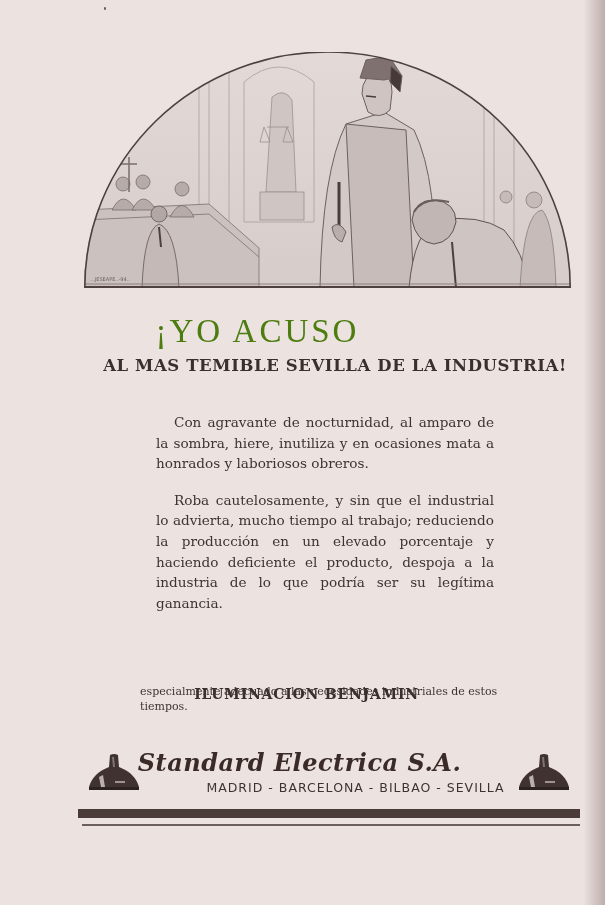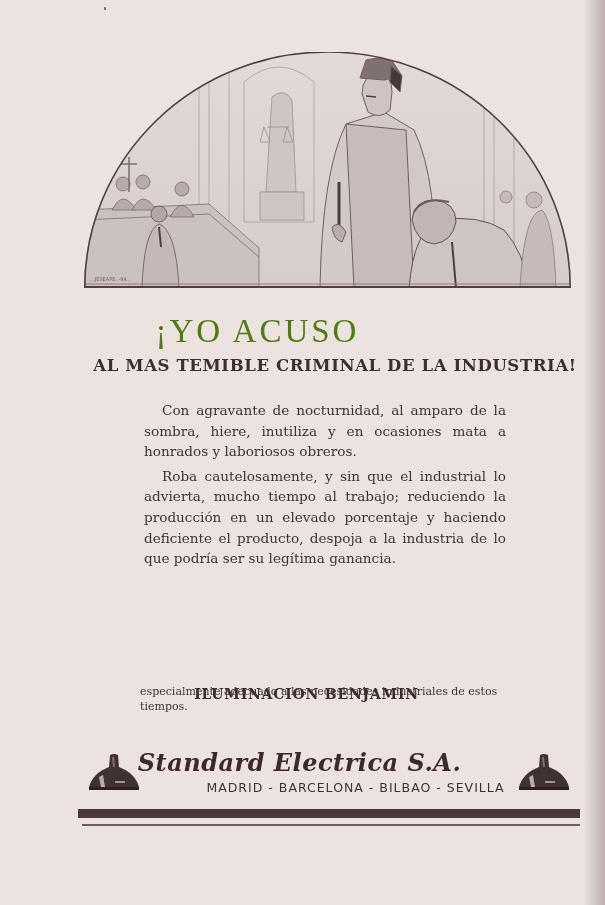--- a/index.html
+++ b/index.html
@@ -26,21 +26,21 @@
       position: absolute; left: 75px; width: 520px; top: 356px;
       text-align: center; font-family: "DejaVu Serif", serif;
       font-size: 16.5px; font-weight: bold; letter-spacing: 0.6px; color: #3b2f2d;
       white-space: nowrap;
     }
     .body-text {
       position: absolute; left: 140px; width: 370px; top: 396px;
       font-family: "DejaVu Serif", serif; font-size: 13.6px; line-height: 20.6px;
       color: #3e3331; text-align: justify;
     }
-    .body-text p { margin: 4px; text-indent: 18px; }
+    .body-text p { margin: 16px; text-indent: 18px; }
     .product {
       position: absolute; left: 0; width: 605px; top: 686px;
       text-align: center; font-family: "DejaVu Serif", serif; font-weight: bold;
       font-size: 14px; letter-spacing: 0.8px; color: #3b2f2d; padding-left: 8px; box-sizing: border-box;
     }
     .closing {
       position: absolute; left: 140px; width: 370px; top: 684px;
       font-family: "DejaVu Serif", serif; font-size: 11px; line-height: 15px;
       color: #3e3331;
     }
@@ -155,21 +155,21 @@
 
       <line x1="0" y1="232" x2="487" y2="232" stroke="#8c807e" stroke-width="1"></line>
       <text x="6" y="229" font-size="5" fill="#6e6260" font-family="DejaVu Sans, sans-serif">...JESEAPE..-94..</text>
     </g>
     <path d="M0.8,235.5 A242.7,235.5 0 0 1 486.2,235.5" fill="none" stroke="#4d403e" stroke-width="1.6"></path>
     <line x1="0" y1="235" x2="487" y2="235" stroke="#4d403e" stroke-width="2.2"></line>
   </svg>
 </div>
 
 <div class="headline">¡YO ACUSO</div>
-<div class="subheadline">AL MAS TEMIBLE CRIMINAL DE LA INDUSTRIA!</div>
+<div class="subheadline">AL MAS TEMIBLE SEVILLA DE LA INDUSTRIA!</div>
 
 <div class="body-text">
   <p>Con agravante de nocturnidad, al amparo de la sombra, hiere, inutiliza y en ocasiones mata a honrados y laboriosos obreros.</p>
   <p>Roba cautelosamente, y sin que el industrial lo advierta, mucho tiempo al trabajo; reduciendo la producción en un elevado porcentaje y haciendo deficiente el producto, despoja a la industria de lo que podría ser su legítima ganancia.</p>
 </div>
 
 <div class="product">ILUMINACION BENJAMIN</div>
 <div class="closing">especialmente adecuado a las necesidades industriales de estos tiempos.</div>
 
 <div class="lamp lamp-left">

